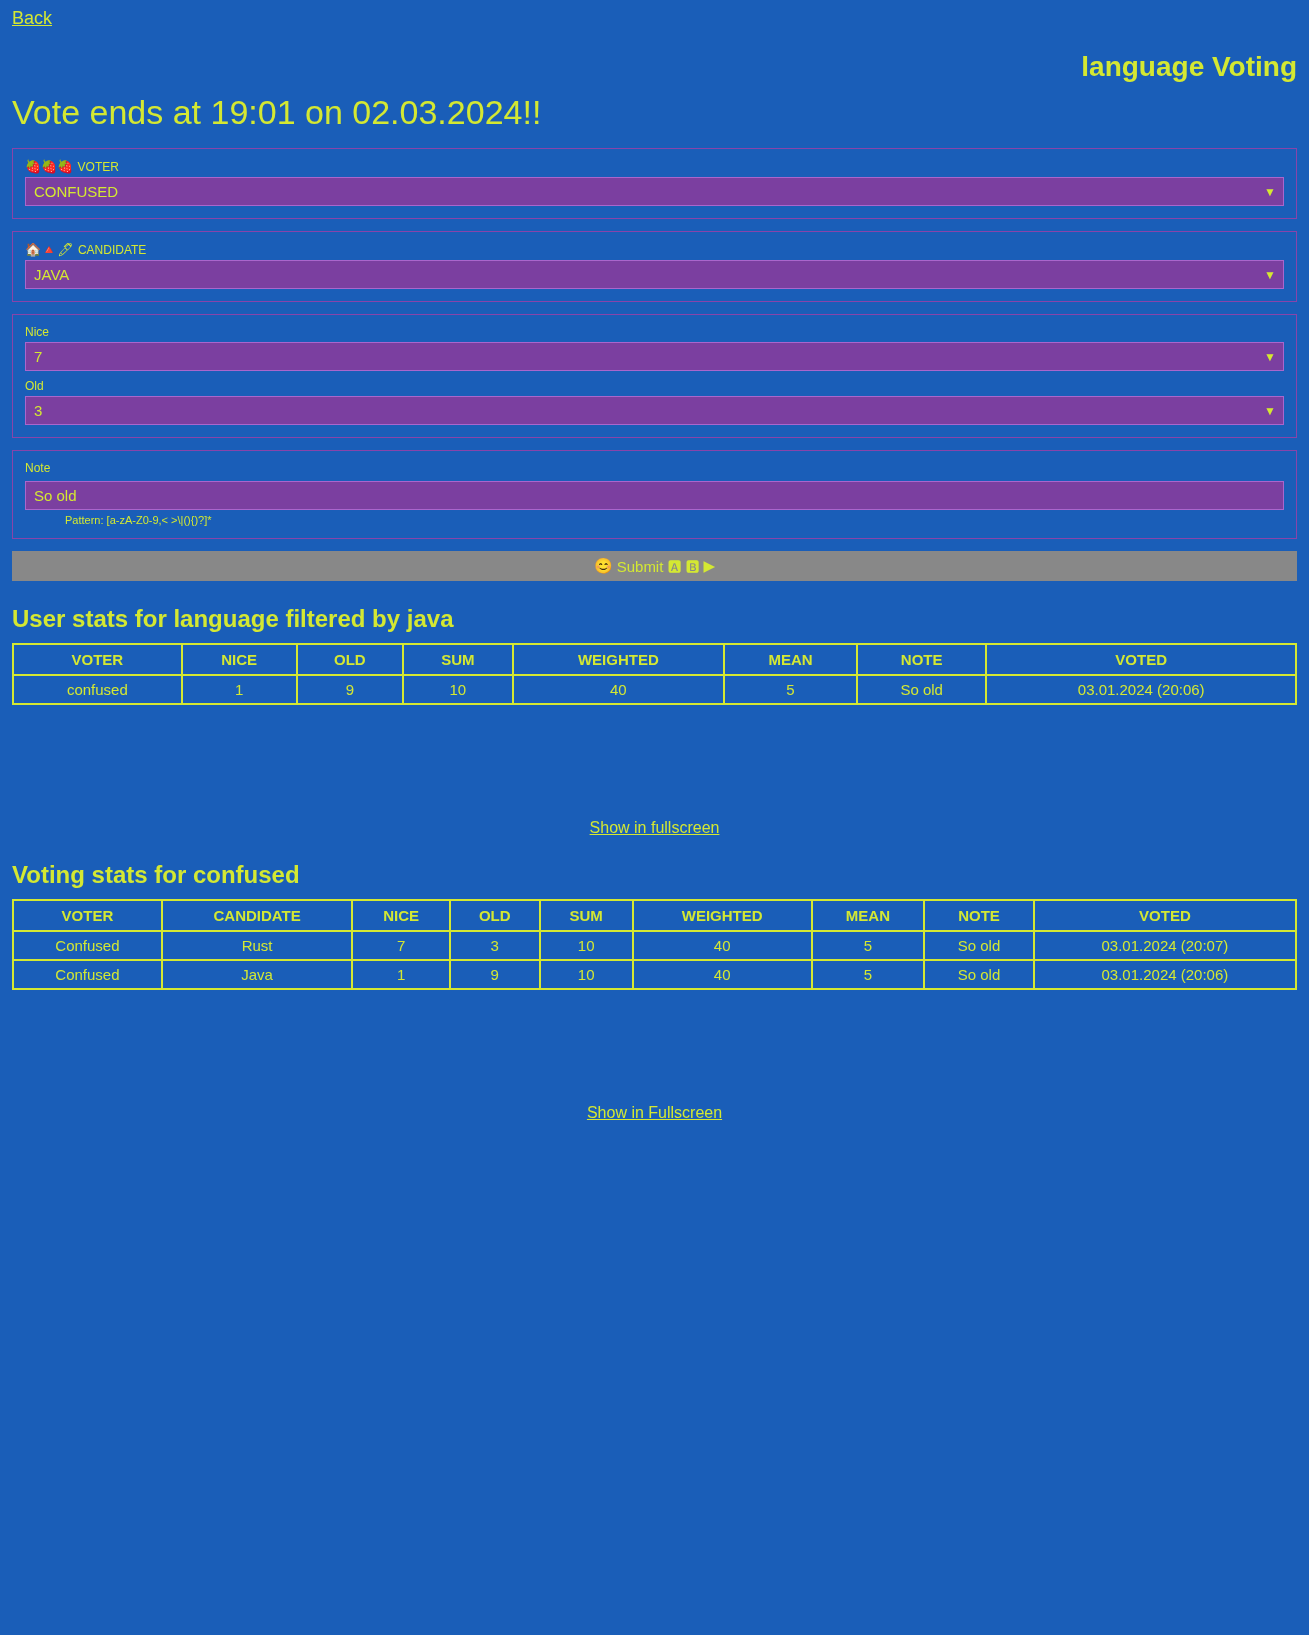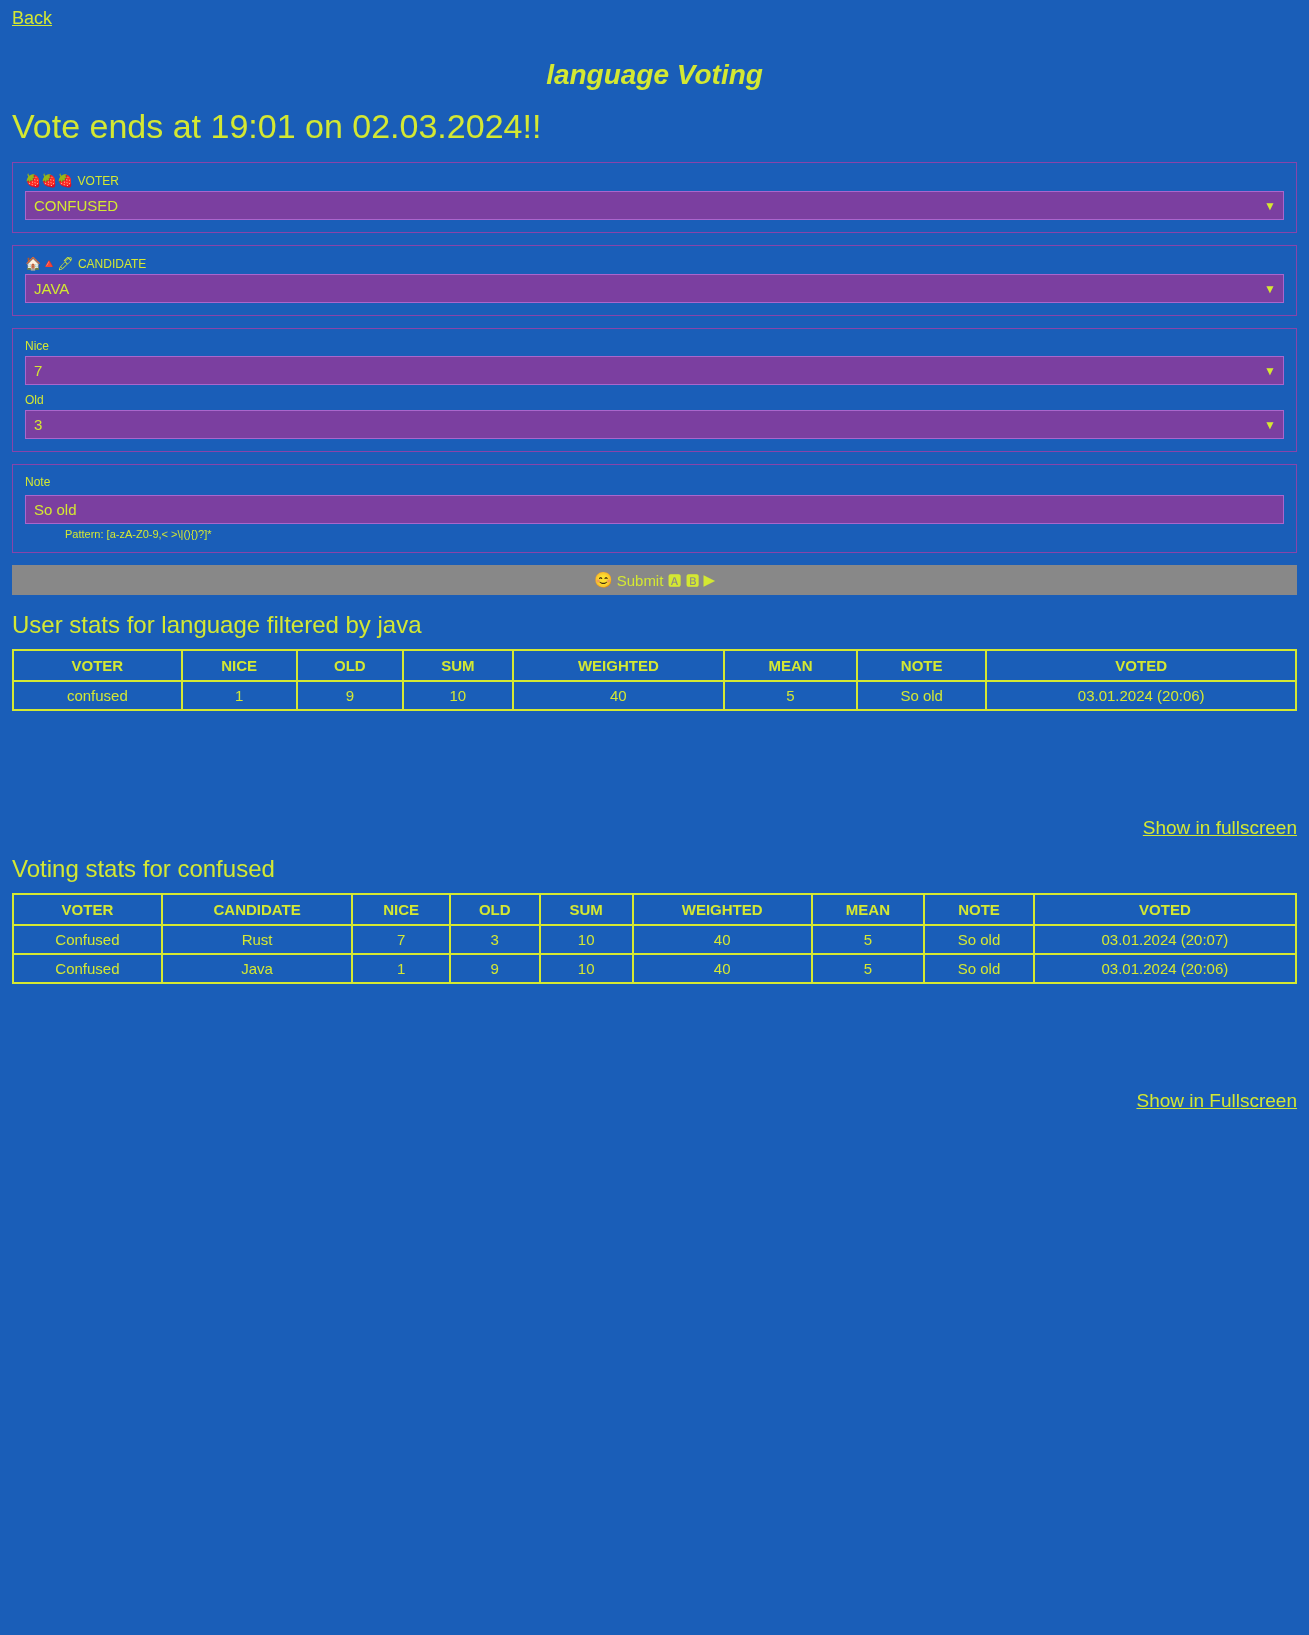--- a/index.html
+++ b/index.html
@@ -6,26 +6,25 @@
     body {
       background-color: #1a5eb8;
       color: #d4e832;
       font-family: Arial, sans-serif;
       font-size: 16px;
       padding: 8px 12px;
     }
     a { color: #d4e832; text-decoration: underline; }
     .back-link { font-size: 18px; display: inline-block; margin-bottom: 14px; }
     .page-title {
-      text-align: center;
+      text-align: right;
       font-size: 28px;
       font-weight: bold;
       color: #d4e832;
-      margin: 16px 0;
-      font-style: italic;
+      margin: 8px 0;
     }
     .vote-ends {
       font-size: 34px;
       font-weight: normal;
       color: #d4e832;
       margin: 10px 0 16px 0;
     }
     .form-section {
       background-color: #1a5eb8;
       border: 1px solid #8844aa;
@@ -85,23 +84,23 @@
       border: none;
       color: #d4e832;
       font-size: 15px;
       cursor: pointer;
       display: inline-flex;
       align-items: center;
       gap: 4px;
     }
     .section-heading {
       font-size: 24px;
-      font-weight: normal;
-      color: #d4e832;
-      margin: 16px 0 10px 0;
+      font-weight: bold;
+      color: #d4e832;
+      margin: 24px 0 10px 0;
     }
     table {
       width: 100%;
       border-collapse: collapse;
       margin-bottom: 10px;
     }
     th {
       background-color: #1a5eb8;
       color: #d4e832;
       font-weight: bold;
@@ -112,23 +111,23 @@
     }
     td {
       background-color: #1a5eb8;
       color: #d4e832;
       padding: 5px 8px;
       border: 2px solid #d4e832;
       text-align: center;
       font-size: 15px;
     }
     .show-fullscreen {
-      text-align: right;
-      margin: 16px 0 10px 0;
-      font-size: 19px;
+      text-align: center;
+      margin: 24px 0 10px 0;
+      font-size: 16px;
     }
     .note-input-wrapper {
       margin-top: 6px;
     }
     .note-input {
       width: 100%;
       background-color: #7b3fa0;
       border: 1px solid #aa66cc;
       color: #d4e832;
       padding: 5px 8px;

